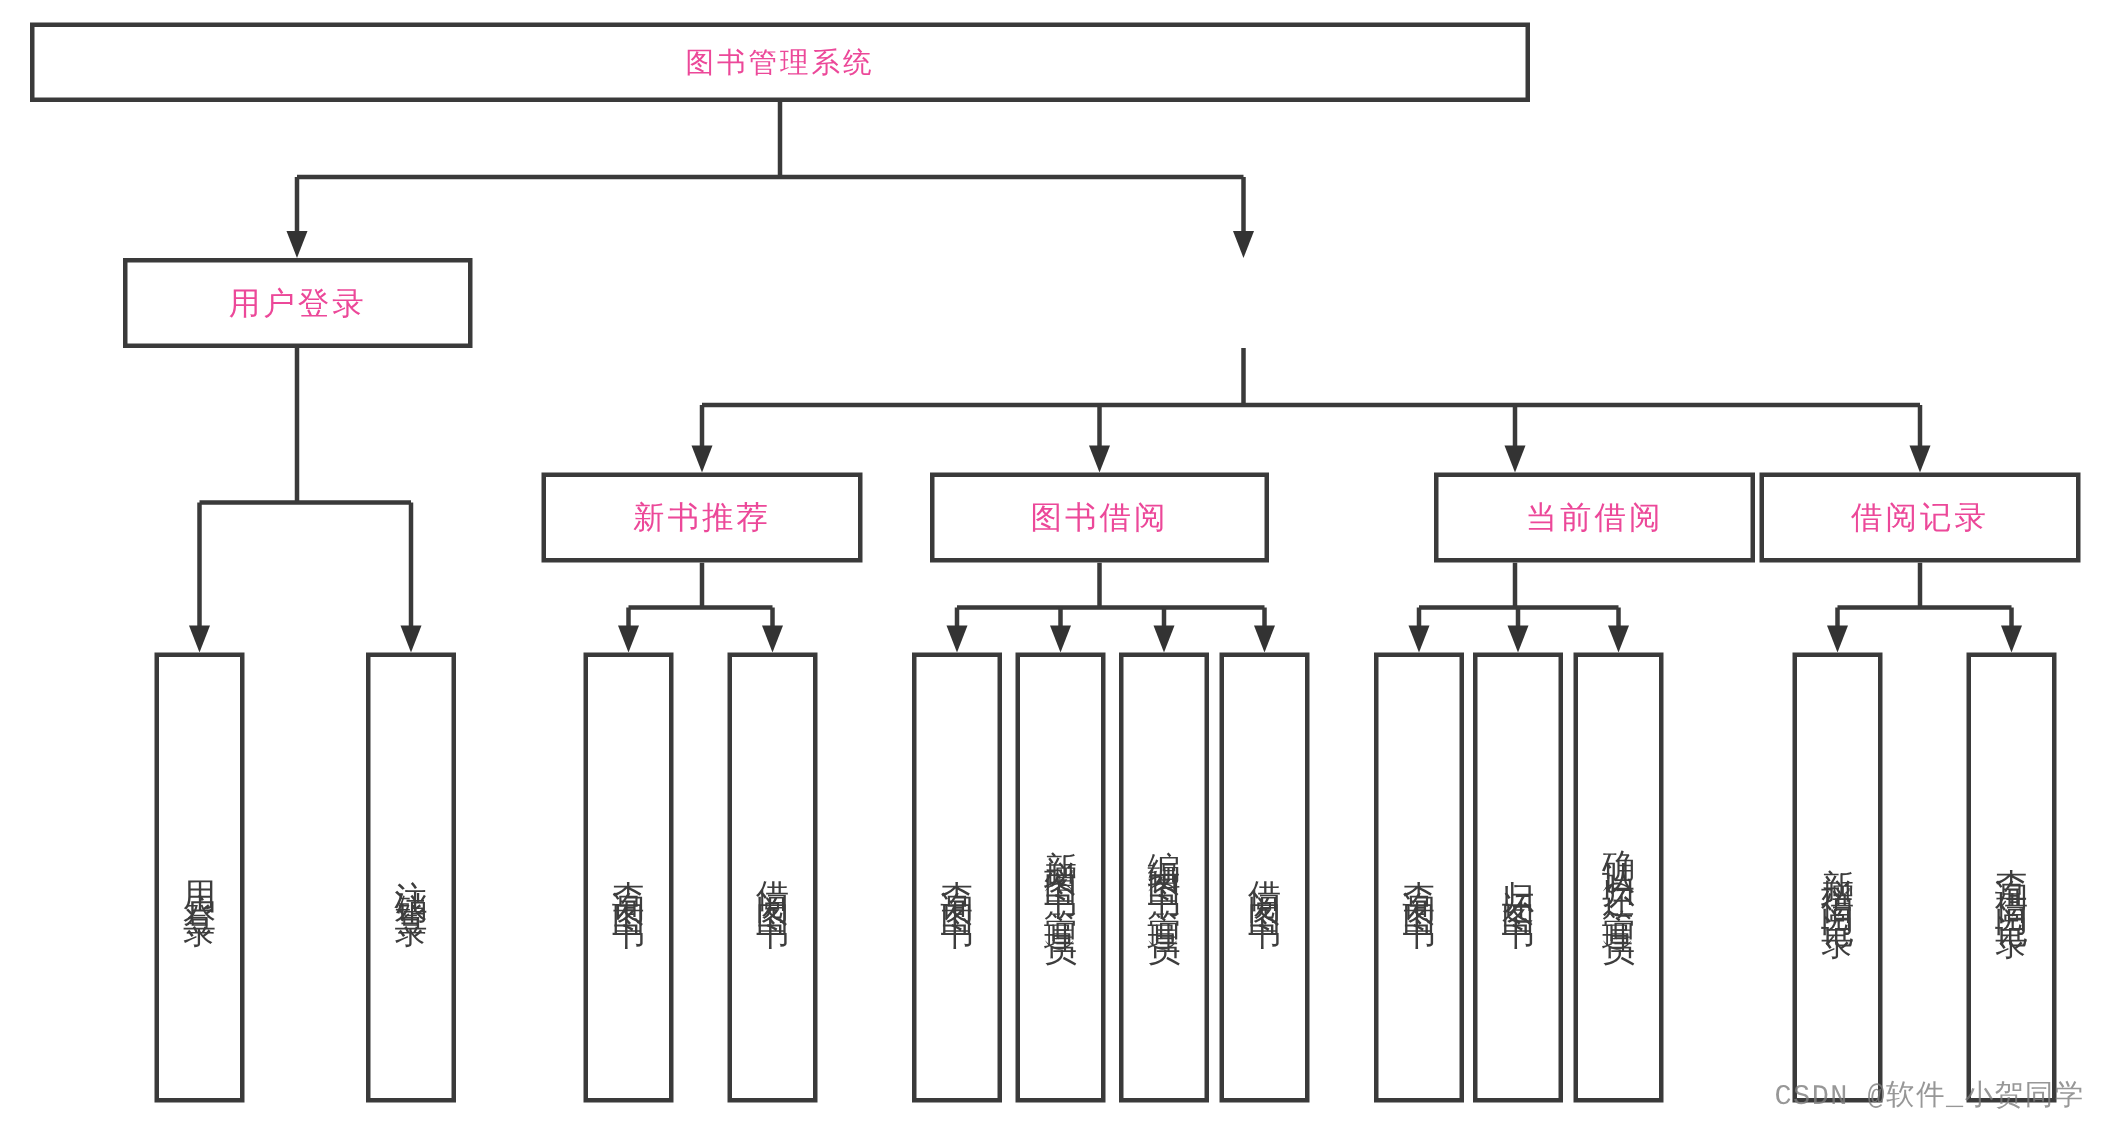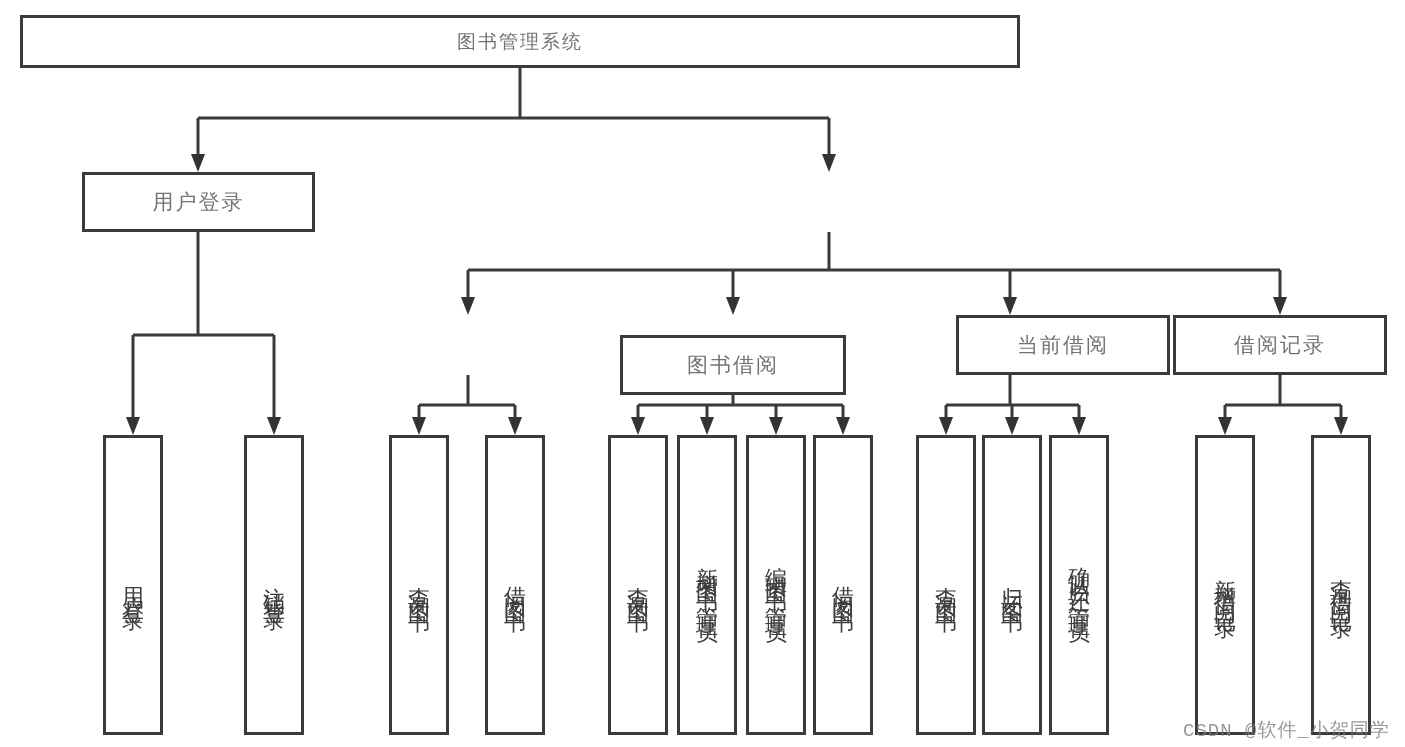--- a/index.html
+++ b/index.html
@@ -8,21 +8,21 @@
     font-family:"Liberation Sans","DejaVu Sans",sans-serif;
     color:#3a3a3a;overflow:hidden;
   }
   .canvas{position:absolute;left:0;top:0;width:1405px;height:747px;}
   svg.connectors{position:absolute;left:0;top:0;}
   .node{
     position:absolute;box-sizing:border-box;background:#ffffff;
     border:3px solid #3a3a3a;display:flex;align-items:center;justify-content:center;
   }
   .node .hlabel{
-    font-size:21px;letter-spacing:2px;color:#737373;white-space:nowrap;
+    font-size:21px;letter-spacing:2px;color:#ec4899;white-space:nowrap;
   }
   .root .hlabel{font-size:19px;}
   .leaf{
     width:60px;height:300px;top:435px;
   }
   .leaf .vlabel{
     writing-mode:vertical-rl;text-orientation:mixed;
     font-size:22px;letter-spacing:8px;color:#3d3d3d;line-height:1;
   }
   .watermark{
@@ -102,21 +102,24 @@
   </svg>
 
   <div class="node root" style="left:20px;top:15px;width:1000px;height:53px;">
     <span class="hlabel">图书管理系统</span>
   </div>
 
   <div class="node" style="left:82px;top:172px;width:233px;height:60px;">
     <span class="hlabel">用户登录</span>
   </div>
 
-  <div class="node" style="left:620px;top:315px;width:226px;height:60px;margin-top:20px;">
+  <div class="node" style="left:361px;top:315px;width:214px;height:60px;">
+    <span class="hlabel">新书推荐</span>
+  </div>
+  <div class="node" style="left:620px;top:315px;width:226px;height:60px;">
     <span class="hlabel">图书借阅</span>
   </div>
   <div class="node" style="left:956px;top:315px;width:214px;height:60px;">
     <span class="hlabel">当前借阅</span>
   </div>
   <div class="node" style="left:1173px;top:315px;width:214px;height:60px;">
     <span class="hlabel">借阅记录</span>
   </div>
 
   <div class="node leaf" style="left:103px;">

